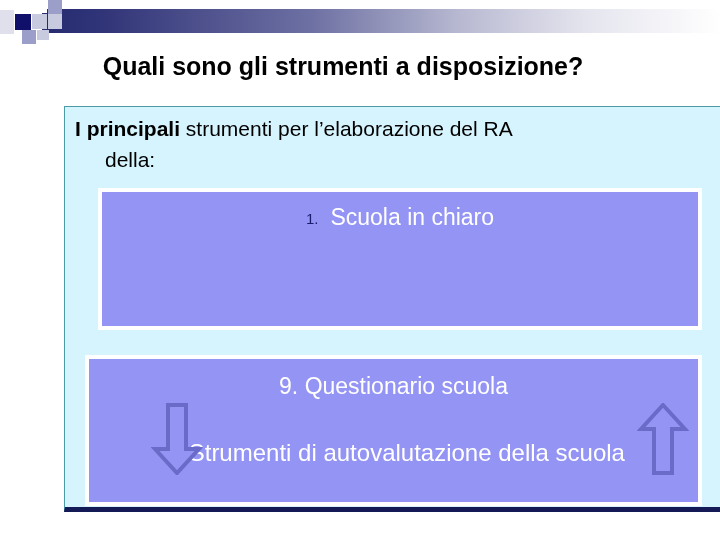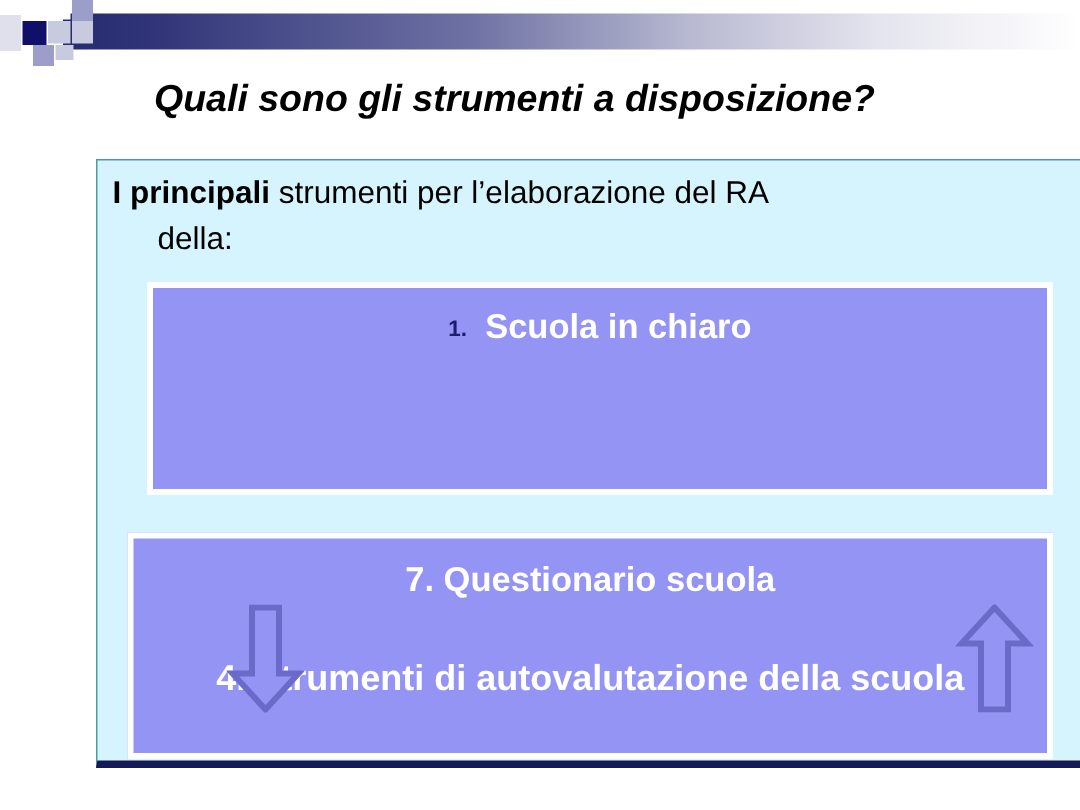--- a/index.html
+++ b/index.html
@@ -40,21 +40,20 @@
 
   
   #slide-title {
     position: absolute;
     left: 0;
     top: 52px;
     width: 686px;
     text-align: center;
     font-size: 25px;
     font-weight: bold;
-    font-style: italic;
     color: #000000;
     letter-spacing: 0px;
     white-space: nowrap;
   }
 
   
   #content-panel {
     position: absolute;
     left: 24px;
     top: 106px;
@@ -82,21 +81,21 @@
     padding-left: 30px;
   }
 
   
   .purple-box {
     position: absolute;
     background: #9494f5;
     border: 4px solid #ffffff;
     box-sizing: border-box;
     color: #ffffff;
-    font-weight: bold;
+    font-weight: normal;
     text-align: center;
   }
   #box-upper {
     left: 33px;
     top: 81px;
     width: 604px;
     height: 142px;
   }
   #box-lower {
     left: 20px;
@@ -156,21 +155,21 @@
     <span id="intro-line2">della:</span>
   </div>
 
   <div class="purple-box" id="box-upper">
     <div class="item-line" id="item-1">
       <span class="num">1.</span><span>Scuola in chiaro</span>
     </div>
   </div>
 
   <div class="purple-box" id="box-lower">
-    <div class="item-line" id="item-3">7. Questionario scuola</div>
+    <div class="item-line" id="item-3">9. Questionario scuola</div>
     <div class="item-line" id="item-4">4. Strumenti di autovalutazione della scuola</div>
   </div>
 
   <svg class="arrow" id="arrow-down" viewBox="0 0 52 72">
     <polygon points="17,2 35,2 35,46 48,46 26,70 4,46 17,46" fill="#9494f5" stroke="#6a6ac8" stroke-width="4"></polygon>
   </svg>
 
   <svg class="arrow" id="arrow-up" viewBox="0 0 52 72">
     <polygon points="26,2 48,26 35,26 35,70 17,70 17,26 4,26" fill="#9494f5" stroke="#6a6ac8" stroke-width="4"></polygon>
   </svg>

